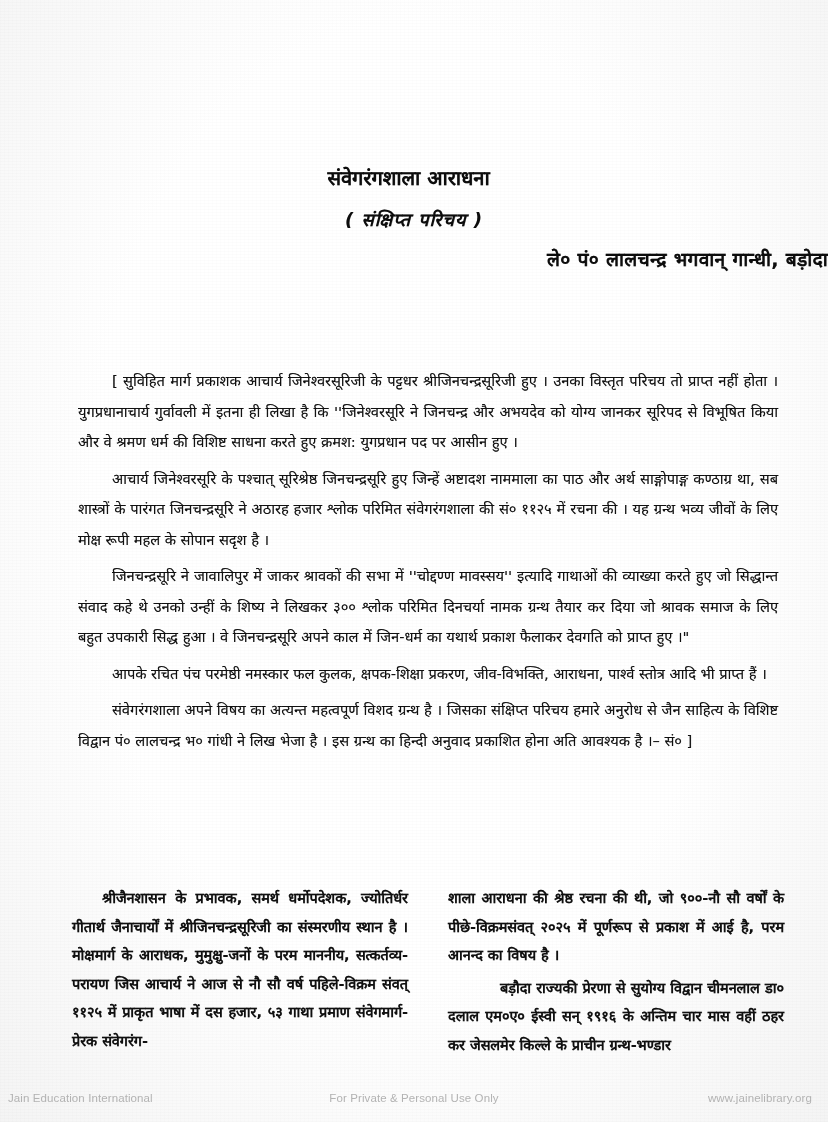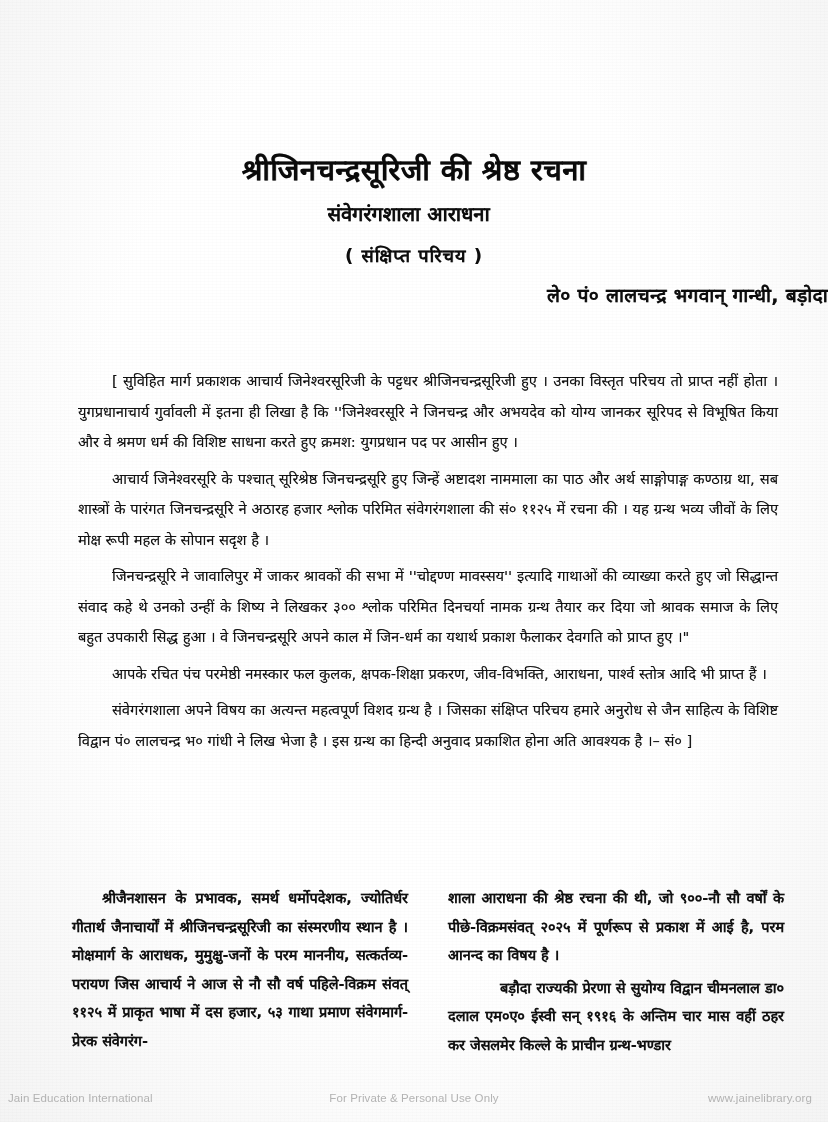--- a/index.html
+++ b/index.html
@@ -52,20 +52,21 @@
   }
 
   .doc-parenthetical {
     font-size: 18px;
     font-weight: 700;
     margin: 18px 0 0 0;
     line-height: 1.25;
     color: #0d0d0d;
     letter-spacing: 1px;
     text-shadow: 0.3px 0.2px 0 rgba(0,0,0,0.4);
+    font-style: italic;
   }
 
   .doc-byline {
     font-size: 19px;
     font-weight: 700;
     margin: 16px 0 0 0;
     line-height: 1.25;
     color: #0d0d0d;
     letter-spacing: 0.4px;
     text-shadow: 0.3px 0.2px 0 rgba(0,0,0,0.4);
@@ -170,21 +171,20 @@
       repeating-linear-gradient(0deg, rgba(0,0,0,0.6) 0px, rgba(0,0,0,0) 1px, rgba(0,0,0,0) 3px),
       repeating-linear-gradient(90deg, rgba(0,0,0,0.4) 0px, rgba(0,0,0,0) 1px, rgba(0,0,0,0) 4px);
   }
 </style>
 </head>
 <body>
 
 <div class="page">
 
   <div class="title-block">
-    <h1 class="doc-title">श्रीजिनचन्द्रसूरिजी की श्रेष्ठ रचना</h1>
     <h2 class="doc-subtitle">संवेगरंगशाला आराधना</h2>
     <div class="doc-parenthetical">( संक्षिप्त परिचय )</div>
     <div class="doc-byline">ले० पं० लालचन्द्र भगवान् गान्धी, बड़ोदा</div>
   </div>
 
   <div class="intro-block">
     <p class="intro-para indent">[ सुविहित मार्ग प्रकाशक आचार्य जिनेश्वरसूरिजी के पट्टधर श्रीजिनचन्द्रसूरिजी हुए । उनका विस्तृत परिचय तो प्राप्त नहीं होता । युगप्रधानाचार्य गुर्वावली में इतना ही लिखा है कि ''जिनेश्वरसूरि ने जिनचन्द्र और अभयदेव को योग्य जानकर सूरिपद से विभूषित किया और वे श्रमण धर्म की विशिष्ट साधना करते हुए क्रमश: युगप्रधान पद पर आसीन हुए ।</p>
     <p class="intro-para indent">आचार्य जिनेश्वरसूरि के पश्चात् सूरिश्रेष्ठ जिनचन्द्रसूरि हुए जिन्हें अष्टादश नाममाला का पाठ और अर्थ साङ्गोपाङ्ग कण्ठाग्र था, सब शास्त्रों के पारंगत जिनचन्द्रसूरि ने अठारह हजार श्लोक परिमित संवेगरंगशाला की सं० ११२५ में रचना की ।   यह ग्रन्थ भव्य जीवों के लिए मोक्ष रूपी महल के सोपान सदृश है ।</p>
     <p class="intro-para indent">जिनचन्द्रसूरि ने जावालिपुर में जाकर श्रावकों की सभा में ''चोद्दण्ण मावस्सय'' इत्यादि गाथाओं की व्याख्या करते हुए जो सिद्धान्त संवाद कहे थे उनको उन्हीं के शिष्य ने लिखकर ३०० श्लोक परिमित दिनचर्या नामक ग्रन्थ तैयार कर दिया  जो श्रावक समाज के लिए बहुत उपकारी सिद्ध हुआ ।   वे जिनचन्द्रसूरि अपने काल में जिन-धर्म का यथार्थ प्रकाश फैलाकर देवगति को प्राप्त हुए ।"</p>
     <p class="intro-para indent">आपके रचित पंच परमेष्ठी नमस्कार फल कुलक, क्षपक-शिक्षा प्रकरण, जीव-विभक्ति, आराधना, पार्श्व स्तोत्र आदि भी प्राप्त हैं ।</p>

